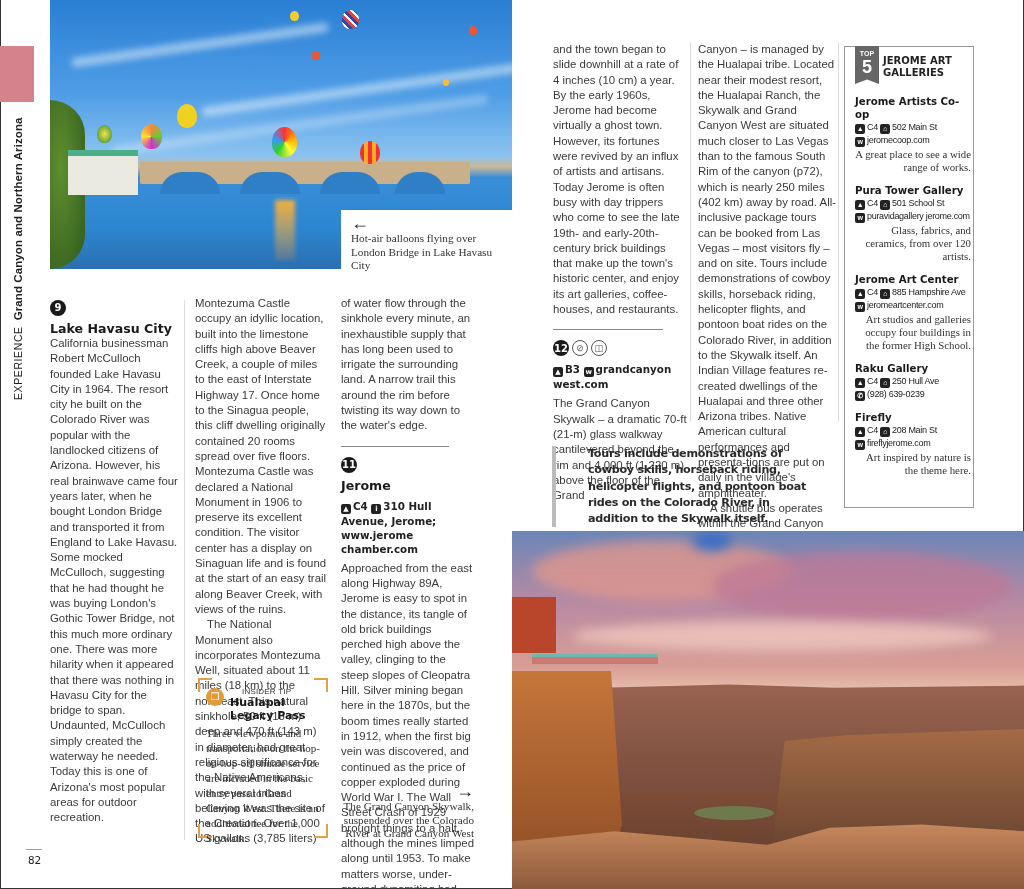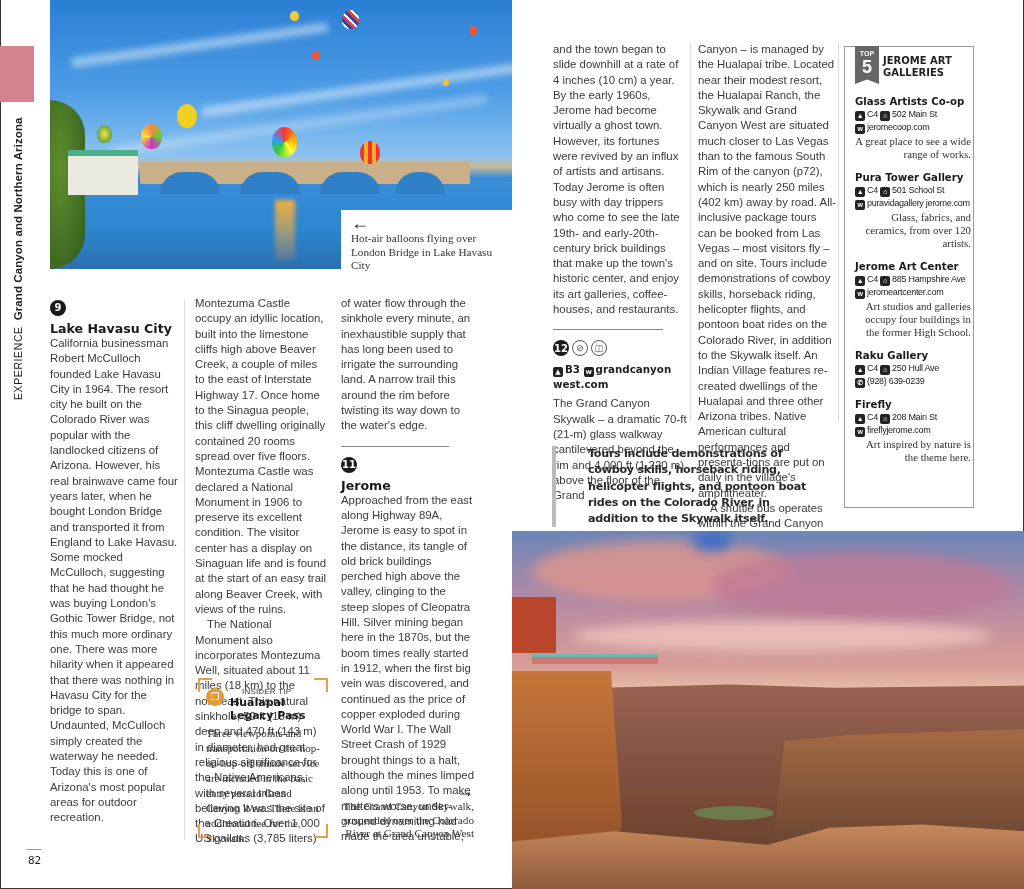--- a/index.html
+++ b/index.html
@@ -153,20 +153,24 @@
   <div class="tip-kicker">INSIDER TIP</div>
   <div class="tip-title">Hualapai Legacy Pass</div>
   <div class="tip-body">Three viewpoints and transportation on the hop-on-hop-off shuttle service are included in the basic entry pass to Grand Canyon West. There is an additional fee for the Skywalk.</div>
 </div>
 
 <div class="col" style="left:341px;top:296px;width:134px;">
   <p>of water flow through the sinkhole every minute, an inexhaustible supply that has long been used to irrigate the surrounding land. A narrow trail this around the rim before twisting its way down to the water's edge.</p>
   <div class="rule" style="width:108px;"></div>
   <span class="num-badge">11</span>
   <div class="entry-title">Jerome</div>
+  <div class="entry-info">
+    <span class="ico">▲</span><span>C4</span>
+    <span class="ico">i</span><span>310 Hull Avenue, Jerome; www.jerome chamber.com</span>
+  </div>
   <p>Approached from the east along Highway 89A, Jerome is easy to spot in the distance, its tangle of old brick buildings perched high above the valley, clinging to the steep slopes of Cleopatra Hill. Silver mining began here in the 1870s, but the boom times really started in 1912, when the first big vein was discovered, and continued as the price of copper exploded during World War I. The Wall Street Crash of 1929 brought things to a halt, although the mines limped along until 1953. To make matters worse, under-ground dynamiting had made the area unstable,</p>
 </div>
 
 <div class="cap-skywalk">
   <div class="caption-arrow">→</div>
   <div class="caption">The Grand Canyon Skywalk, suspended over the Colorado River at Grand Canyon West</div>
 </div>
 
 <div class="col" style="left:553px;top:42px;width:134px;">
   <p>and the town began to slide downhill at a rate of 4 inches (10 cm) a year. By the early 1960s, Jerome had become virtually a ghost town. However, its fortunes were revived by an influx of artists and artisans. Today Jerome is often busy with day trippers who come to see the late 19th- and early-20th-century brick buildings that make up the town's historic center, and enjoy its art galleries, coffee-houses, and restaurants.</p>
@@ -190,21 +194,21 @@
 <div class="pull-quote">Tours include demonstrations of cowboy skills, horseback riding, helicopter flights, and pontoon boat rides on the Colorado River, in addition to the Skywalk itself.</div>
 
 <div class="top5">
   <div class="top5-flag">
     <span class="t">TOP</span>
     <span class="n">5</span>
   </div>
   <div class="top5-title">JEROME ART GALLERIES</div>
   <div class="top5-list">
     <div class="gal">
-      <div class="gal-name">Glass Artists Co-op</div>
+      <div class="gal-name">Jerome Artists Co-op</div>
       <div class="gal-meta"><span class="ico">▲</span><span>C4</span> <span class="ico">⌂</span><span>502 Main St</span></div>
       <div class="gal-meta"><span class="ico">w</span><span>jeromecoop.com</span></div>
       <div class="gal-desc">A great place to see a wide range of works.</div>
     </div>
     <div class="gal">
       <div class="gal-name">Pura Tower Gallery</div>
       <div class="gal-meta"><span class="ico">▲</span><span>C4</span> <span class="ico">⌂</span><span>501 School St</span></div>
       <div class="gal-meta"><span class="ico">w</span><span>puravidagallery jerome.com</span></div>
       <div class="gal-desc">Glass, fabrics, and ceramics, from over 120 artists.</div>
     </div>

